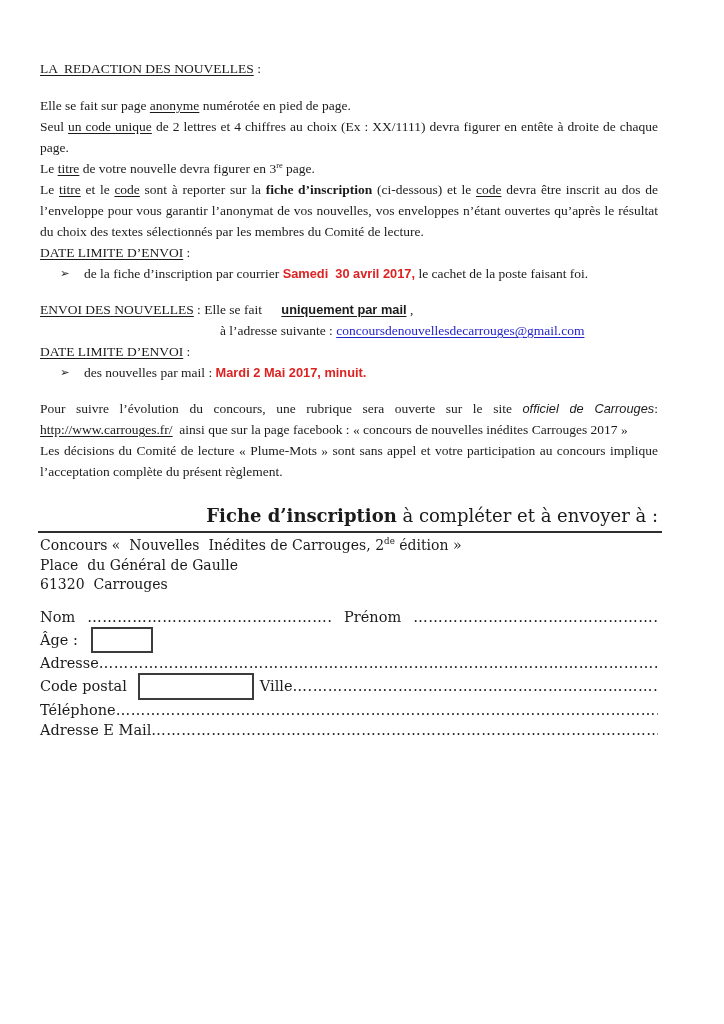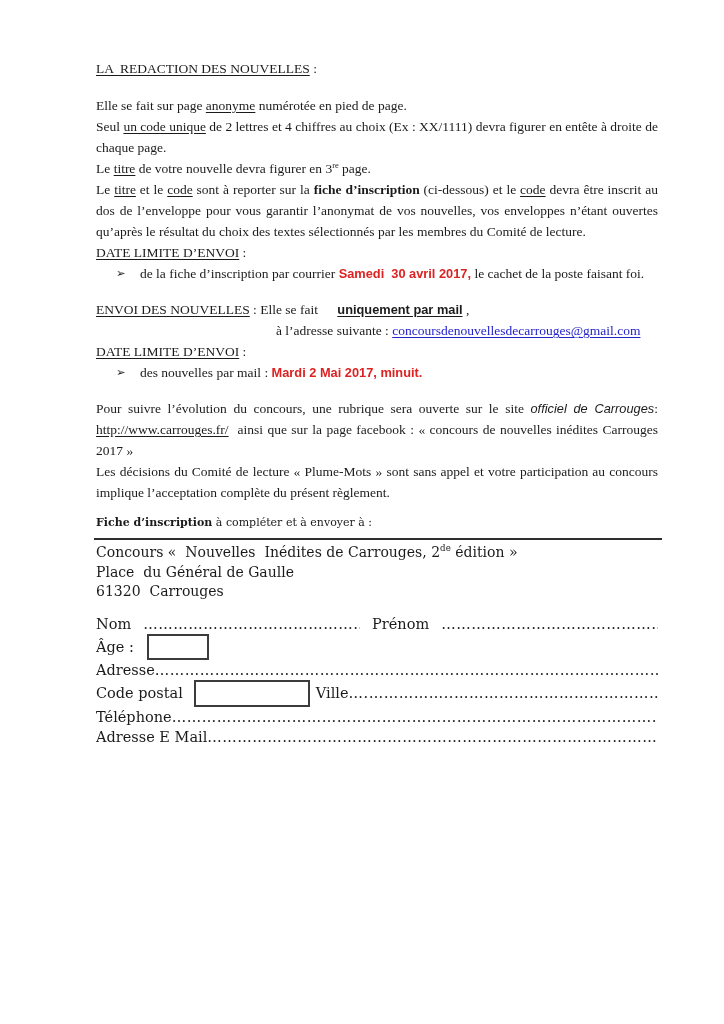--- a/index.html
+++ b/index.html
@@ -1,21 +1,21 @@
 <!DOCTYPE html>
 <html><head>
 <meta charset="utf-8">
 <style>
   * { margin:0; padding:0; box-sizing:border-box; }
   html,body { background:#ffffff; }
   .page {
     position:relative;
     width:724px; height:744px;
     background:#ffffff;
-    padding:58px 66px 0 96px;
+    padding:58px 66px 0 40px;
     overflow:hidden;
     font-family:"Liberation Serif", serif;
     font-size:13.5px;
     line-height:21px;
     color:#1b1b1b;
   }
   .para { text-align:justify; }
   .u { text-decoration:underline; text-underline-offset:2px; }
   .pre { white-space:pre-wrap; }
   .bold-serif { font-weight:700; }
@@ -34,21 +34,21 @@
   .url-plain { text-decoration:underline; text-underline-offset:2px; }
   .mail-link { color:#2424cc; text-decoration:underline; text-underline-offset:2px; cursor:pointer; }
   .bullet-row { display:flex; padding-left:20px; text-align:left; }
   .bullet-glyph { width:24px; flex:0 0 24px; font-family:"DejaVu Sans", sans-serif; font-size:11.5px; }
   .bullet-text { flex:1; }
   .indent-line { margin-left:180px; }
   .mt-block { margin-top:15px; }
 
   
   .fiche { font-family:"DejaVu Serif", serif; }
-  .fiche-heading { margin-top:8px; font-size:11px; line-height:24px; }
+  .fiche-heading { margin-top:22px; font-size:18px; line-height:24px;text-align:right; }
   .fiche-rule { border:0; border-top:2px solid #2e2e2e; margin:3px -4px 3px -2px; }
   .addr { font-size:14px; line-height:19.5px; }
   .frow { display:flex; align-items:baseline; font-size:14.5px; line-height:20px; }
   .frow-box { display:flex; align-items:center; }
   .dots { flex:1; overflow:hidden; white-space:nowrap; letter-spacing:0.5px; }
   .ibox { border:2px solid #3c3c3c; background:#ffffff; flex:0 0 auto; }
   .ibox-age { width:62px; height:26px; margin-left:13px; }
   .ibox-cp { width:116px; height:27px; margin-left:11px; }
   .ibox-code { width:117px; height:27px; margin-left:26px; }
   .ville-label { margin-left:6px; }

